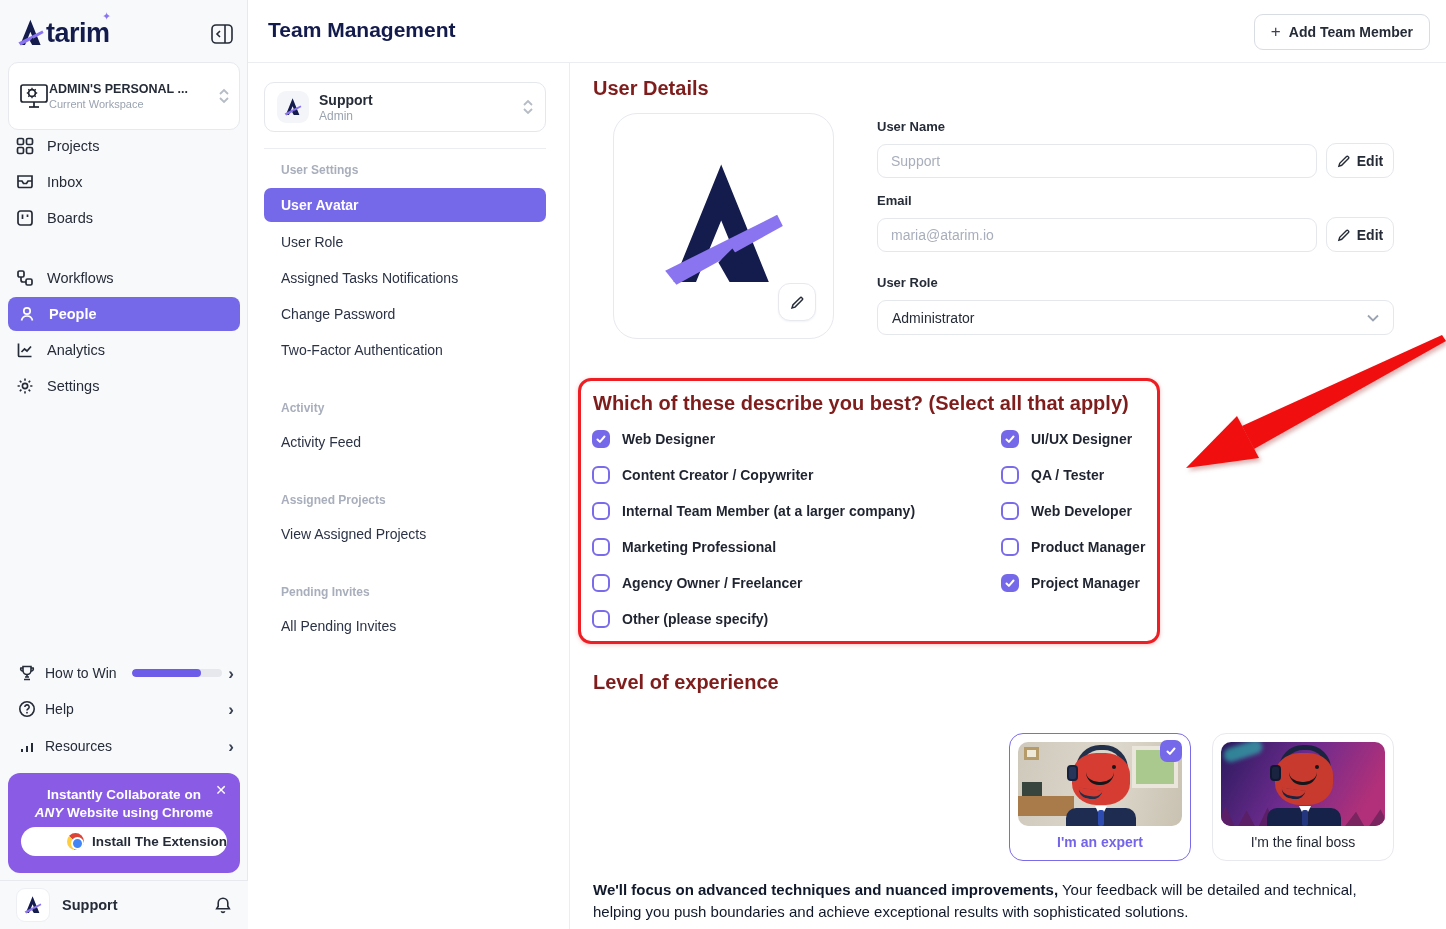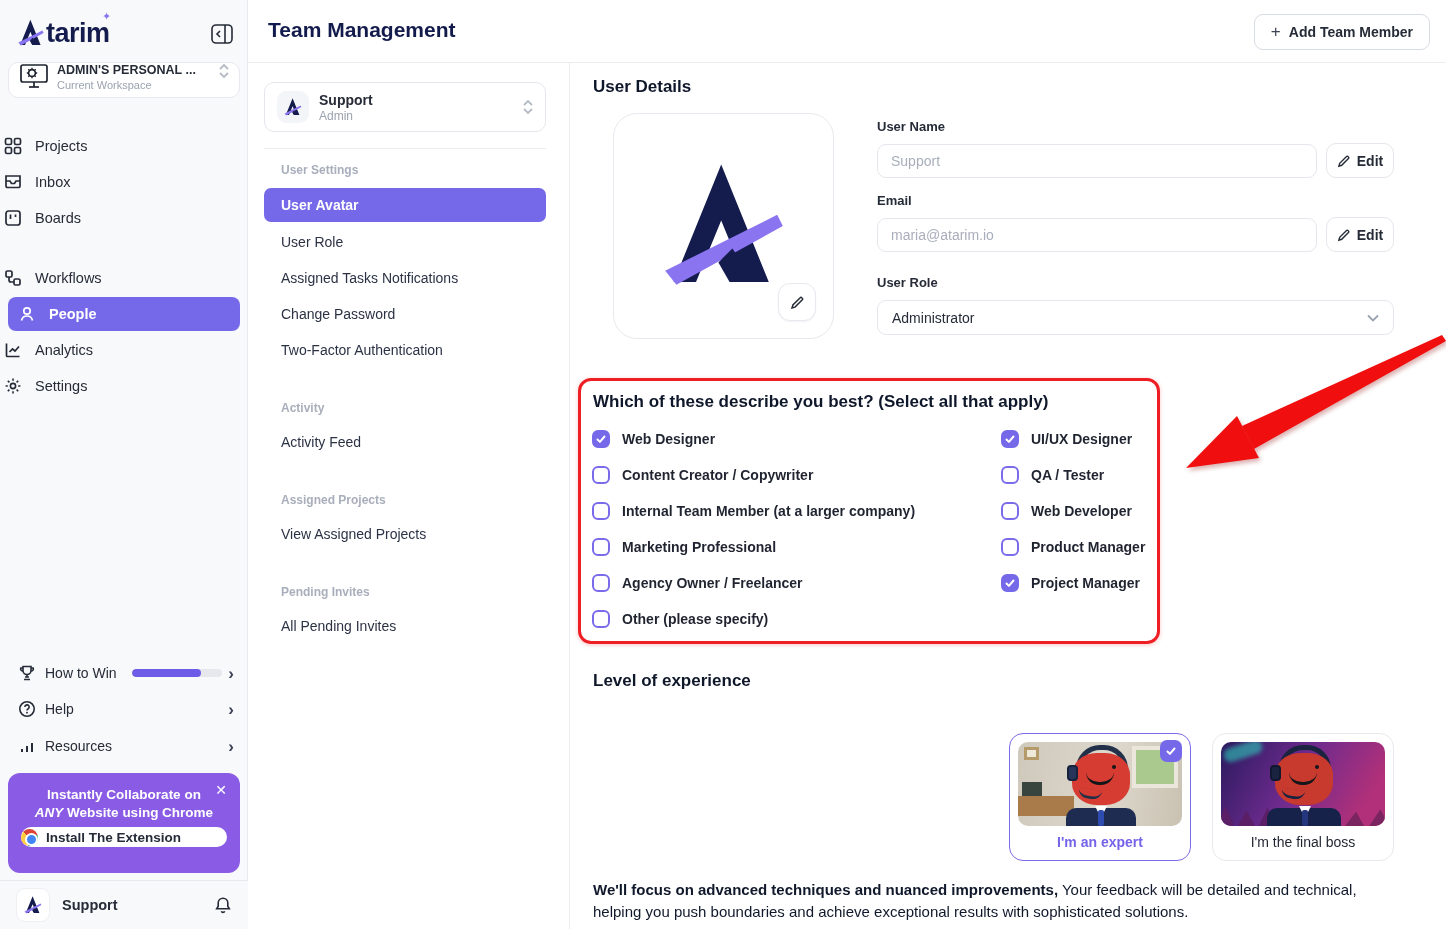--- a/index.html
+++ b/index.html
@@ -7,36 +7,36 @@
   #app { position:relative; width:1446px; height:929px; overflow:hidden; background:#fff; color:#252B37; }
   .abs { position:absolute; }
   svg { display:block; }
 
   
   #sidebar { position:absolute; left:0; top:0; width:248px; height:929px; background:#F8F9FB; border-right:1px solid #E7E9EE; }
   .logo-row { position:absolute; left:16px; top:18px; display:flex; align-items:flex-end; }
   .logo-word { font-size:27px; font-weight:800; color:#141B4D; letter-spacing:-.5px; line-height:30px; }
   .sparkle { position:absolute; left:86px; top:-8px; color:#8A74F0; font-size:11px; }
   .collapse-btn { position:absolute; right:14px; top:24px; width:22px; height:20px; cursor:pointer; }
-  .ws-card { position:absolute; left:8px; top:62px; width:232px; height:36px; background:#fff; border:1px solid #E7E9EE; border-radius:10px; display:flex; padding:0 10px; gap:8px; }
+  .ws-card { position:absolute; left:8px; top:62px; width:232px; height:68px; background:#fff; border:1px solid #E7E9EE; border-radius:10px; display:flex; align-items:center; padding:0 10px; }
   .ws-title { font-size:12.5px; font-weight:700; color:#252B37; white-space:nowrap; }
   .ws-sub { font-size:11px; color:#9AA3B0; margin-top:2px; }
-  .nav-item { position:absolute; left:0; width:201px; height:36px; display:flex; align-items:center; padding-left:4px; gap:13px; cursor:pointer; }
+  .nav-item { position:absolute; left:0; width:201px; height:36px; display:flex; align-items:center; padding-left:16px; gap:13px; cursor:pointer; }
   .nav-item .nlabel { font-size:14.5px; font-weight:500; color:#252B37; }
   .nav-item.active { left:8px; width:232px; height:34px; background:#7569E9; border-radius:8px; padding-left:10px; }
   .nav-item.active .nlabel { color:#fff; font-weight:700; }
   .foot-row { position:absolute; left:0; width:248px; height:36px; display:flex; align-items:center; padding-left:18px; gap:9px; cursor:pointer; }
   .foot-label { font-size:14px; font-weight:500; color:#252B37; }
   .chev-r { position:absolute; right:14px; font-size:17px; color:#3A4254; font-weight:600; line-height:1; }
   .progress { width:90px; height:8px; background:#E6E8EE; border-radius:4px; margin-left:6px; overflow:hidden; }
   .progress > i { display:block; height:100%; width:77%; background:#6D5CE8; border-radius:4px; }
   .promo { position:absolute; left:8px; top:773px; width:232px; height:100px; background:#8A5CE6; border-radius:12px; color:#fff; text-align:center; padding-top:13px; }
   .promo-close { position:absolute; right:13px; top:9px; color:#fff; font-size:14px; cursor:pointer; }
   .promo-line { font-size:13.5px; font-weight:700; line-height:18px; }
-  .promo-btn { position:absolute; left:13px; top:54px; width:206px; height:20px; background:#fff; border-radius:17px; display:flex; align-items:center; justify-content:flex-start; gap:8px; cursor:pointer; }
+  .promo-btn { position:absolute; left:13px; top:54px; width:206px; height:29px; background:#fff; border-radius:17px; display:flex; align-items:center; justify-content:flex-end; gap:8px; cursor:pointer; }
   .promo-btn span.lbl { font-size:13.5px; font-weight:700; color:#252B37; }
   .chrome { width:17px; height:17px; border-radius:50%; background:conic-gradient(from -50deg,#DB4437 0 33.3%,#0F9D58 0 66.6%,#FFCD40 0 100%); position:relative; }
   .chrome::after { content:""; position:absolute; left:4px; top:4px; width:9px; height:9px; border-radius:50%; background:#4285F4; border:2px solid #fff; }
   .user-bar { position:absolute; left:0; bottom:0; width:248px; height:49px; border-top:1px solid #E7E9EE; display:flex; align-items:center; padding:0 16px; gap:12px; background:#F8F9FB; }
   .avatar-sq { width:34px; height:34px; background:#fff; border:1px solid #EDEFF3; border-radius:9px; display:flex; align-items:center; justify-content:center; }
   .user-bar .uname { font-size:14.5px; font-weight:700; color:#252B37; flex:1; }
 
   
   #header { position:absolute; left:248px; top:0; width:1198px; height:63px; background:#fff; border-bottom:1px solid #EBEDF1; }
   #page-title { position:absolute; left:20px; top:18px; font-size:21px; font-weight:800; color:#131B4D; }
@@ -48,21 +48,21 @@
   .prof-card { position:absolute; left:16px; top:19px; width:282px; height:50px; border:1px solid #E4E7EC; border-radius:10px; display:flex; align-items:center; padding:0 12px; gap:10px; cursor:pointer; }
   .prof-name { font-size:14px; font-weight:700; color:#252B37; }
   .prof-role { font-size:12px; color:#9AA3B0; margin-top:1px; }
   .snav-divider { position:absolute; left:16px; top:85px; width:282px; height:1px; background:#EBEDF1; }
   .snav-section { position:absolute; left:33px; font-size:12px; font-weight:700; color:#A8AEBB; }
   .snav-item { position:absolute; left:33px; font-size:14px; color:#2B3245; cursor:pointer; }
   .snav-active { position:absolute; left:16px; top:125px; width:282px; height:34px; background:#7569E9; border-radius:7px; display:flex; align-items:center; padding-left:17px; font-size:14px; font-weight:600; color:#fff; cursor:pointer; }
 
   
   #main { position:absolute; left:570px; top:63px; width:876px; height:866px; background:#fff; }
-  .sec-title { font-size:17px; font-weight:800; color:#0f172a; }
+  .sec-title { font-size:20px; font-weight:800; color:#7f1d1d; }
   .avatar-card { position:absolute; left:43px; top:50px; width:221px; height:226px; border:1px solid #E7E9EE; border-radius:24px; background:#fff; display:flex; align-items:center; justify-content:center; }
   .pencil-btn { position:absolute; left:164px; top:169px; width:38px; height:38px; background:#fff; border:1px solid #E7E9EE; border-radius:12px; display:flex; align-items:center; justify-content:center; cursor:pointer; box-shadow:0 1px 2px rgba(20,27,77,.05); }
   .fld-label { position:absolute; font-size:13px; font-weight:700; color:#252B37; }
   .txt-input { position:absolute; width:440px; height:34px; border:1px solid #E4E7EC; border-radius:9px; padding:0 13px; font-size:14px; color:#252B37; font-family:inherit; background:#fff; }
   .txt-input::placeholder { color:#A8AEBB; }
   .edit-btn { position:absolute; width:68px; height:35px; background:#fff; border:1px solid #E4E7EC; border-radius:10px; display:flex; align-items:center; justify-content:center; gap:6px; font-size:14px; font-weight:600; color:#252B37; cursor:pointer; }
   .role-select { position:absolute; left:307px; top:237px; width:517px; height:35px; border:1px solid #E4E7EC; border-radius:9px; display:flex; align-items:center; padding:0 14px; font-size:14px; color:#252B37; cursor:pointer; }
   .role-select .chev { position:absolute; right:14px; }
 
   .red-box { position:absolute; left:8px; top:315px; width:582px; height:266px; border:3px solid #ED1F24; border-radius:13px; box-shadow:0 1px 4px rgba(237,31,36,.25); pointer-events:none; }

